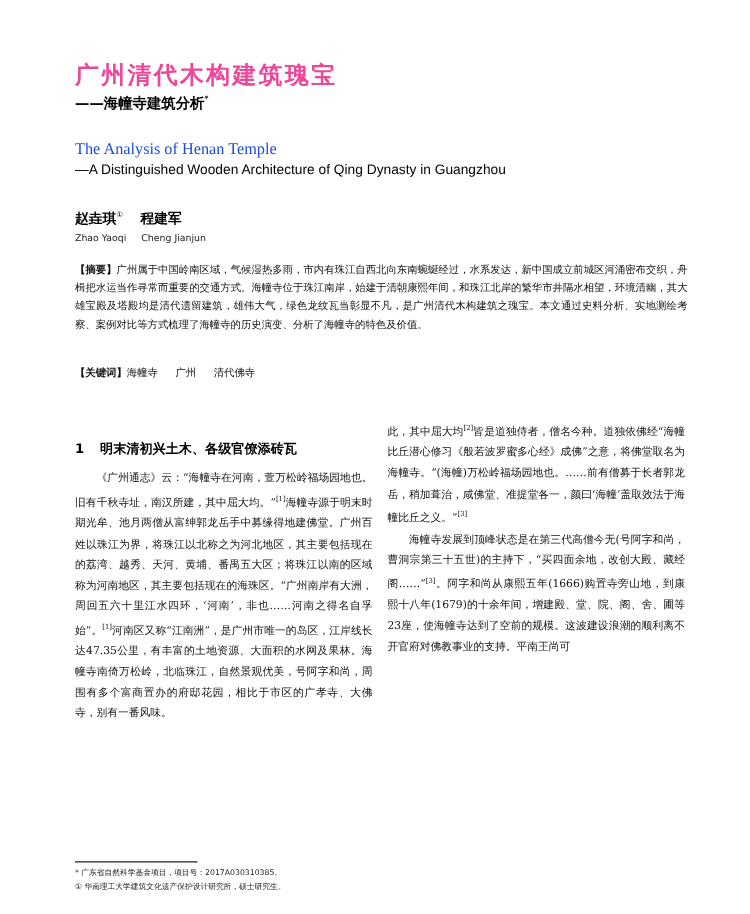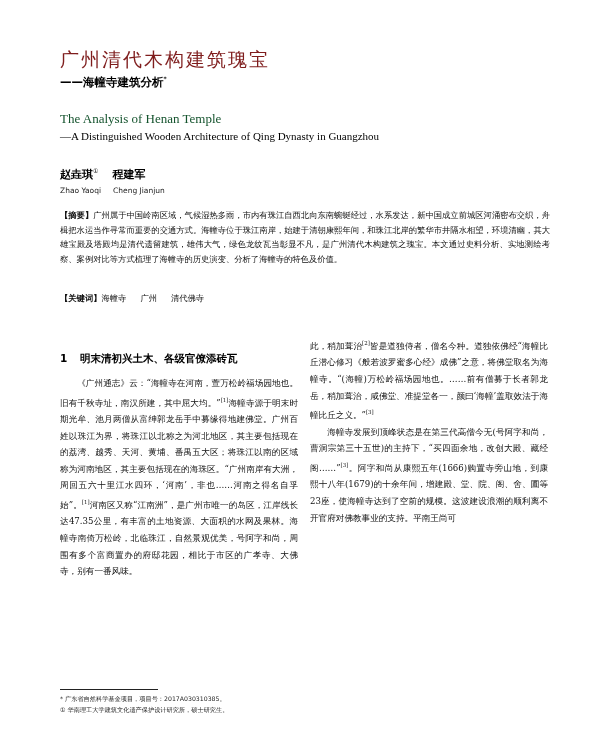--- a/index.html
+++ b/index.html
@@ -1,22 +1,22 @@
 <!DOCTYPE html>
 <html><head>
   <meta charset="utf-8">
   <style>
     html, body { margin: 0; padding: 0; background: #ffffff; }
     body { width: 600px; height: 731px; position: relative; overflow: hidden; color: #111; font-family: "DejaVu Sans", sans-serif; }
     .abs { position: absolute; }
-    .title { left: 60px; top: 47px; font-size: 19px; font-weight: normal; letter-spacing: 2px; color: #7f1d1d; }
+    .title { left: 60px; top: 47px; font-size: 19px; font-weight: bold; letter-spacing: 2px; color: #ec4899; }
     .subtitle { left: 60px; top: 75px; font-size: 11.5px; font-weight: bold; color: #000; }
     .subtitle sup { font-size: 6px; }
-    .en-title { left: 60px; top: 111px; font-family: "Liberation Serif", serif; font-size: 13px; color: #14532d; text-align: right; }
-    .en-subtitle { left: 60px; top: 130px; font-family: Liberation Serif, serif; font-size: 11px; color: #000; }
+    .en-title { left: 60px; top: 111px; font-family: "Liberation Serif", serif; font-size: 13px; color: #1d4ed8; text-align: right; }
+    .en-subtitle { left: 60px; top: 130px; font-family: Liberation Sans, sans-serif; font-size: 11px; color: #000; }
     .authors { left: 60px; top: 167px; font-size: 11px; font-weight: bold; color: #000; }
     .authors sup { font-size: 6px; font-weight: normal; }
     .authors .sep { display: inline-block; width: 14px; }
     .authors-py { left: 60px; top: 186px; font-size: 7.5px; color: #222; }
     .authors-py .sep { display: inline-block; width: 12px; }
     .abstract { left: 60px; top: 208px; width: 490px; font-size: 8.3px; line-height: 14.5px; text-align: justify; font-family: "DejaVu Serif", serif; color: #111; }
     .abstract .lbl { font-weight: bold; font-family: Liberation Sans, sans-serif; }
     .keywords { left: 60px; top: 293px; font-size: 8.3px; font-family: "DejaVu Serif", serif; color: #111; }
     .keywords .lbl { font-weight: bold; font-family: Liberation Mono, monospace; }
     .keywords .kw { display: inline-block; margin-right: 14px; font-family: Liberation Mono, monospace; }
@@ -52,21 +52,21 @@
 
 <div class="abs keywords"><span class="lbl">【关键词】</span><span class="kw">海幢寺</span><span class="kw">广州</span><span class="kw">清代佛寺</span></div>
 
 <div class="abs section-h"><span class="num">1</span><span>明末清初兴土木、各级官僚添砖瓦</span></div>
 
 <div class="abs col col-left">
   <p class="indent"><span>《广州通志》云：“海幢寺在河南，萱万松岭福场园地也。旧有千秋寺址，南汉所建，其中屈大均。”</span><sup>[1]</sup><span>海幢寺源于明末时期光牟、池月两僧从富绅郭龙岳手中募缘得地建佛堂。广州百姓以珠江为界，将珠江以北称之为河北地区，其主要包括现在的荔湾、越秀、天河、黄埔、番禺五大区；将珠江以南的区域称为河南地区，其主要包括现在的海珠区。“广州南岸有大洲，周回五六十里江水四环，‘河南’，非也……河南之得名自孚始”。</span><sup>[1]</sup><span>河南区又称“江南洲”，是广州市唯一的岛区，江岸线长达47.35公里，有丰富的土地资源、大面积的水网及果林。海幢寺南倚万松岭，北临珠江，自然景观优美，号阿字和尚，周围有多个富商置办的府邸花园，相比于市区的广孝寺、大佛寺，别有一番风味。</span></p>
 </div>
 
 <div class="abs col col-right">
-  <p><span>此，稍加葺治</span><sup>[2]</sup><span>皆是道独侍者，僧名今种。道独依佛经“海幢比丘潜心修习《般若波罗蜜多心经》成佛”之意，将佛堂取名为海幢寺。“(海幢)万松岭福场园地也。……前有僧募于长者郭龙岳，稍加葺治，咸佛堂、准提堂各一，颜曰‘海幢’盖取效法于海幢比丘之义。”</span><sup>[3]</sup></p>
+  <p><span>此，其中屈大均</span><sup>[2]</sup><span>皆是道独侍者，僧名今种。道独依佛经“海幢比丘潜心修习《般若波罗蜜多心经》成佛”之意，将佛堂取名为海幢寺。“(海幢)万松岭福场园地也。……前有僧募于长者郭龙岳，稍加葺治，咸佛堂、准提堂各一，颜曰‘海幢’盖取效法于海幢比丘之义。”</span><sup>[3]</sup></p>
   <p class="indent"><span>海幢寺发展到顶峰状态是在第三代高僧今无(号阿字和尚，曹洞宗第三十五世)的主持下，“买四面余地，改创大殿、藏经阁……”</span><sup>[3]</sup><span>。阿字和尚从康熙五年(1666)购置寺旁山地，到康熙十八年(1679)的十余年间，增建殿、堂、院、阁、舍、圃等23座，使海幢寺达到了空前的规模。这波建设浪潮的顺利离不开官府对佛教事业的支持。平南王尚可</span></p>
 </div>
 
 <div class="abs fn-rule"></div>
 <div class="abs footnotes">
   <p>* 广东省自然科学基金项目，项目号：2017A030310385。</p>
   <p>① 华南理工大学建筑文化遗产保护设计研究所，硕士研究生。</p>
 </div>
 
 </body></html>

